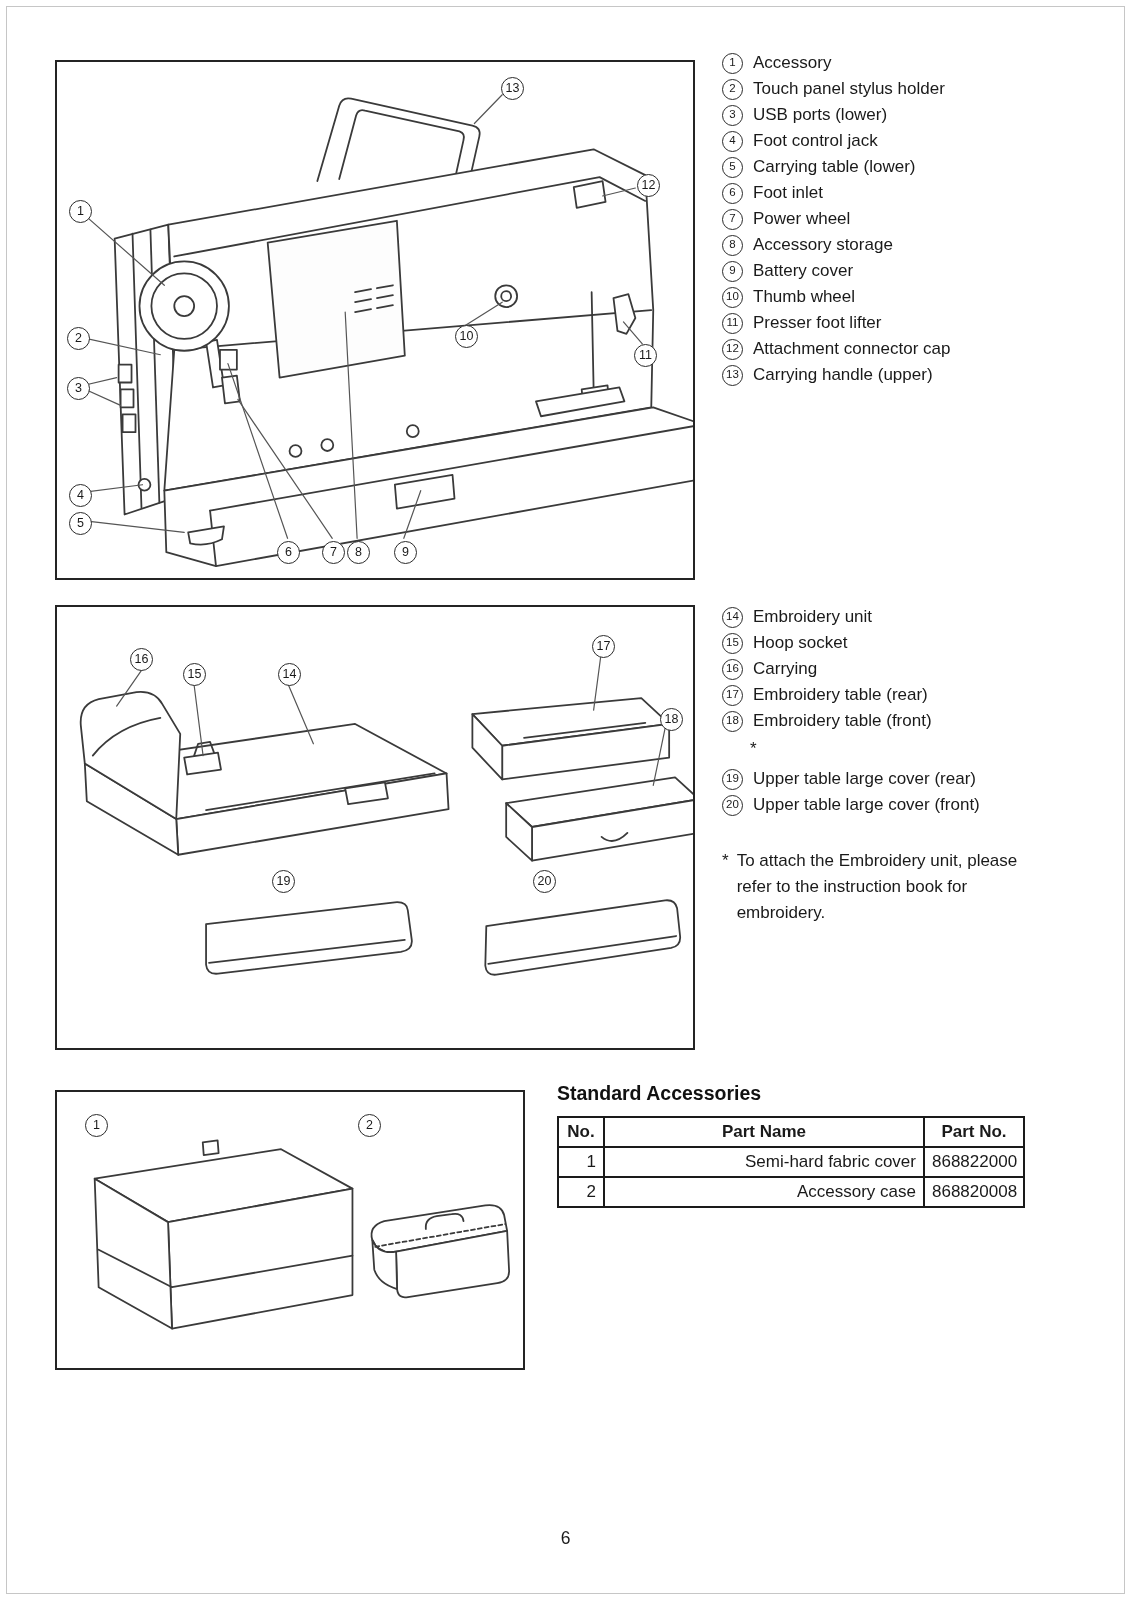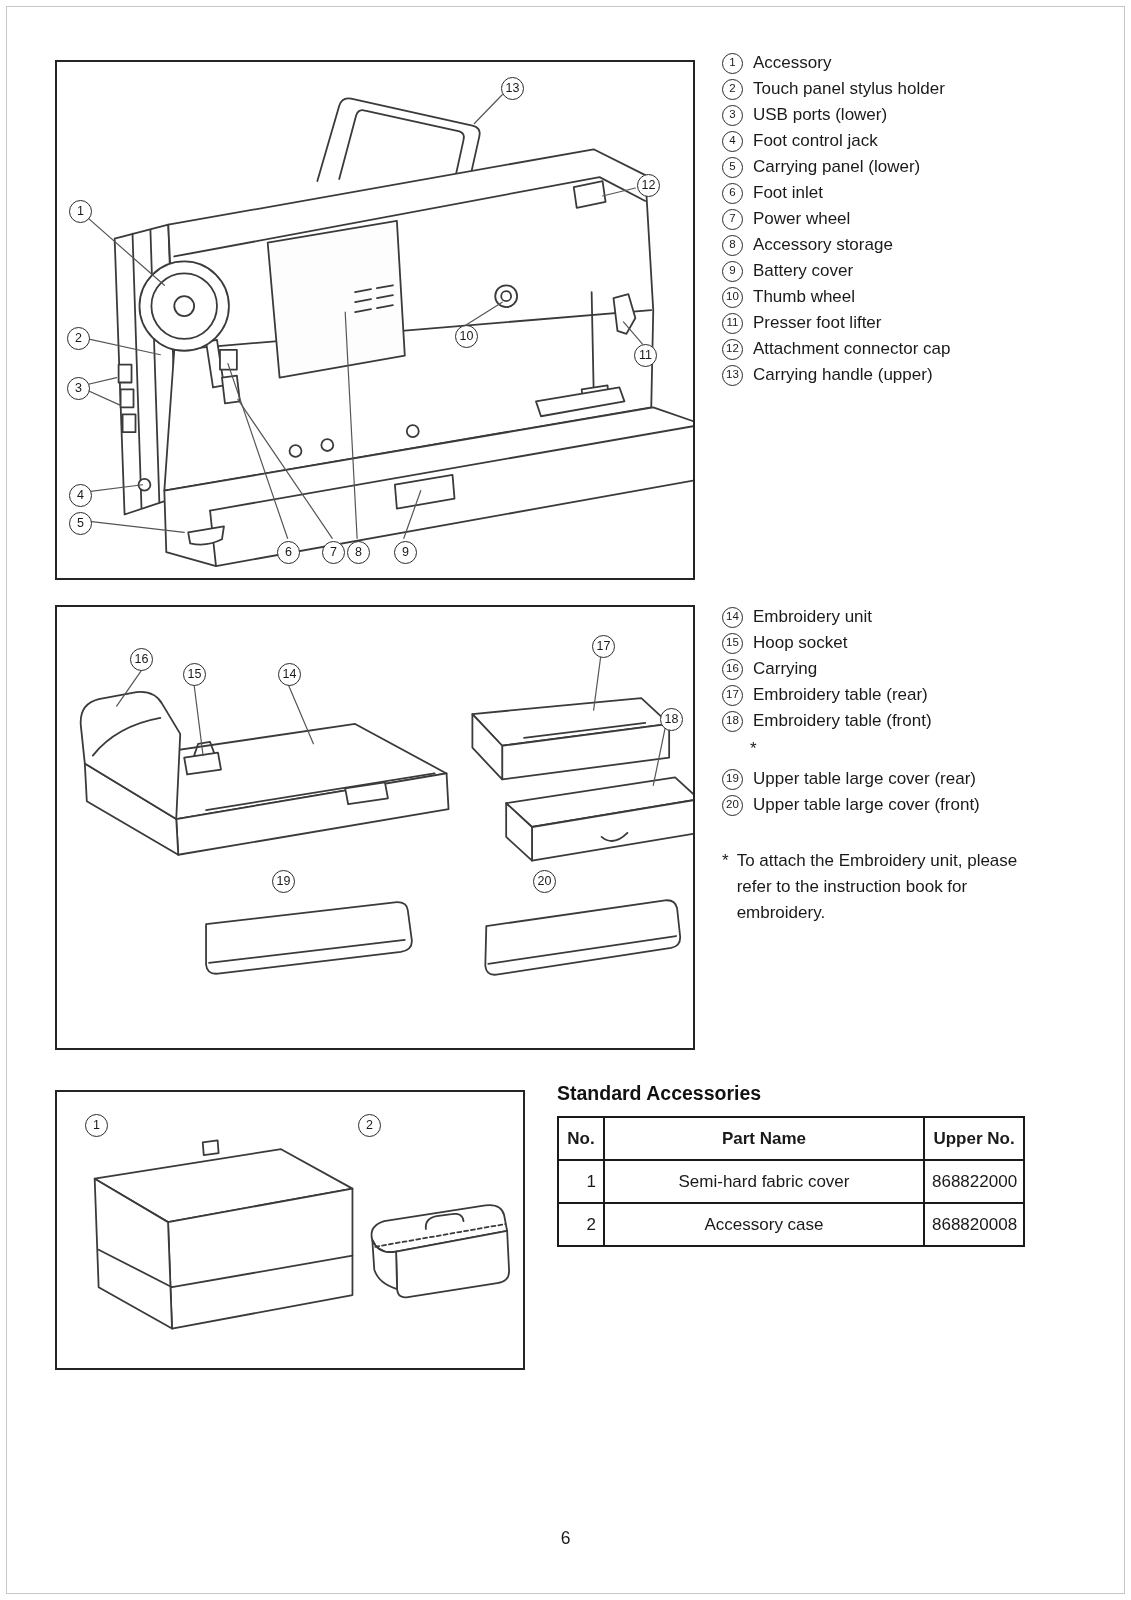--- a/index.html
+++ b/index.html
@@ -40,24 +40,24 @@
   .note { display:flex; align-items:flex-start; gap:7px; font-size:17px; line-height:26px; margin:2px 0 4px 28px; }
   .note .ntext { width:228px; }
   .grp2 { margin-top:4px; }
   .footnote { display:flex; align-items:flex-start; gap:8px; font-size:17px; line-height:26px; margin-top:30px; }
   .footnote .ntext { width:284px; }
   .star { flex:none; }
 
   #accessories { position:absolute; left:557px; top:1082px; }
   .acc-title { font-size:19.5px; font-weight:bold; color:#111; }
   table.acc { table-layout:fixed; width:466px; border-collapse:collapse; margin-top:11px; }
-  .acc th, .acc td { border:2px solid #1a1a1a; font-size:17px; height:43px; padding:0 7px; overflow:hidden; }
+  .acc th, .acc td { border:2px solid #1a1a1a; font-size:17px; height:30px; padding:0 7px; overflow:hidden; }
   .acc th { font-weight:bold; text-align:center; }
   .acc td.no  { text-align:right; }
-  .acc td.name{ text-align:center; }
+  .acc td.name{ text-align:right; }
   .acc td.pno { text-align:left;border-radius:11px; }
 
   .pageno { position:absolute; top:1528px; left:0; width:100%; text-align:center; font-size:17.5px; }
 </style>
 </head>
 <body>
 
 <div class="page">
   <div class="page-frame"></div>
 
@@ -168,21 +168,21 @@
     <div class="prow">
         <span class="badge">3</span>
         <span>USB ports (lower)</span>
       </div>
     <div class="prow">
         <span class="badge">4</span>
         <span>Foot control jack</span>
       </div>
     <div class="prow">
         <span class="badge">5</span>
-        <span>Carrying panel (lower)</span>
+        <span>Carrying table (lower)</span>
       </div>
     <div class="prow">
         <span class="badge">6</span>
         <span>Foot inlet</span>
       </div>
     <div class="prow">
         <span class="badge">7</span>
         <span>Power wheel</span>
       </div>
     <div class="prow">
@@ -328,21 +328,21 @@
     <table class="acc">
       <colgroup>
           <col style="width:46px">
           <col style="width:320px">
           <col style="width:100px">
         </colgroup>
       <thead>
         <tr>
           <th>No.</th>
           <th>Part Name</th>
-          <th>Upper No.</th>
+          <th>Part No.</th>
         </tr>
       </thead>
       <tbody>
         <tr>
           <td class="no">1</td>
           <td class="name">Semi-hard fabric cover</td>
           <td class="pno">868822000</td>
         </tr>
         <tr>
           <td class="no">2</td>

